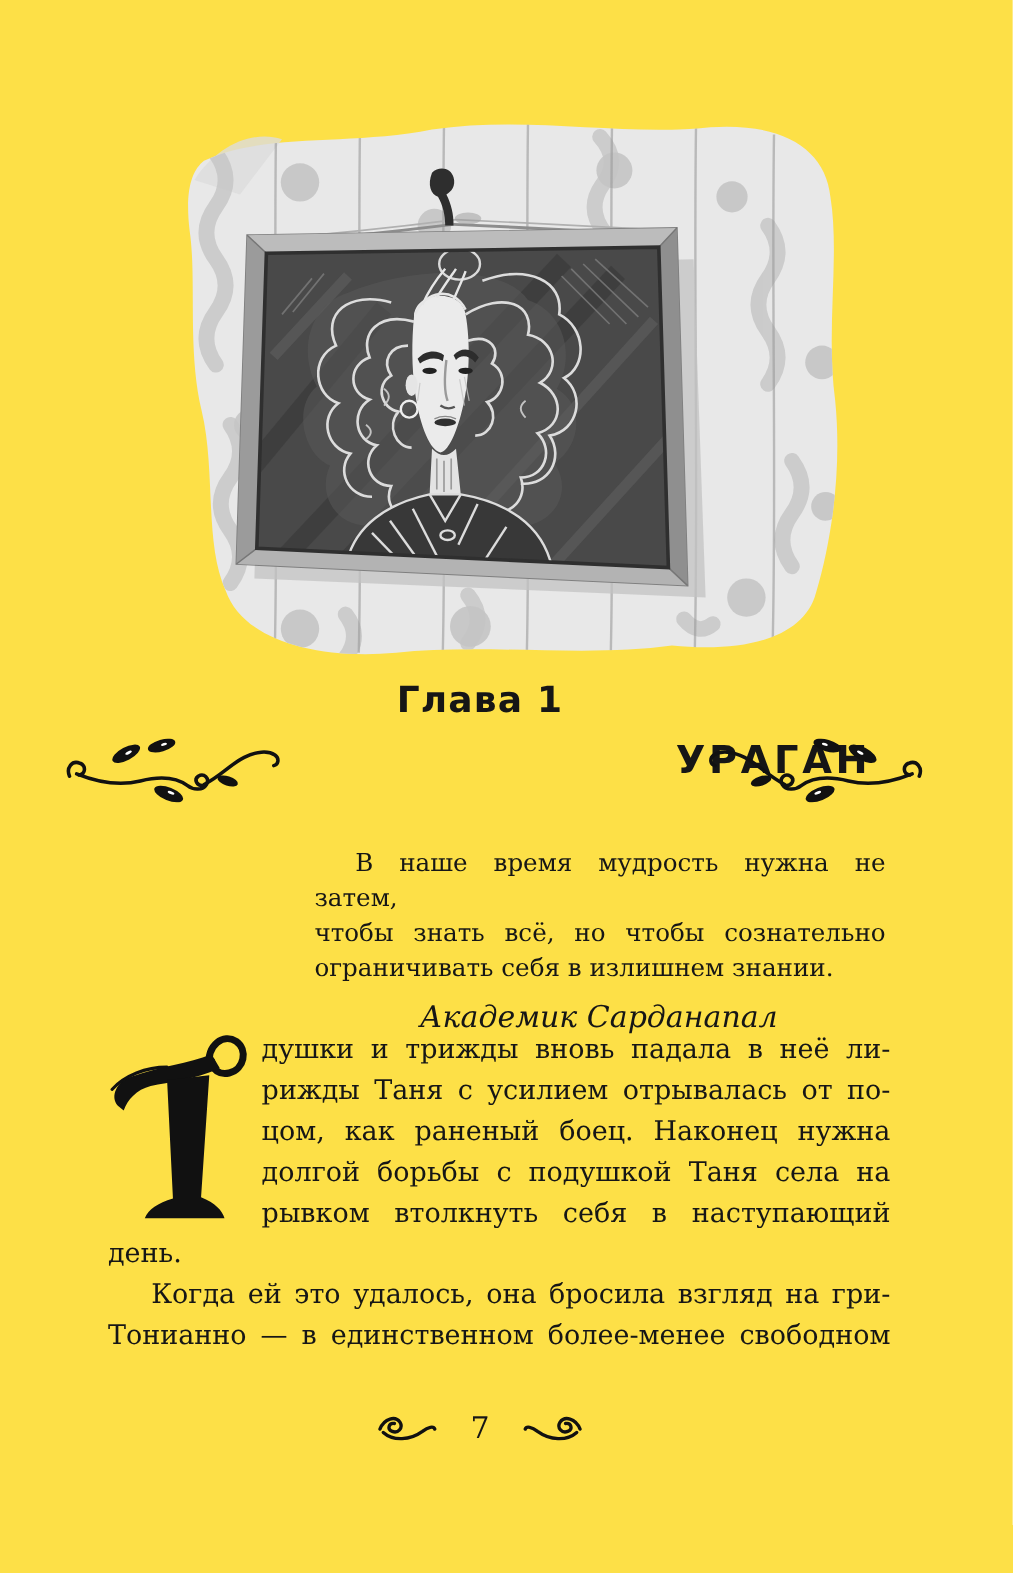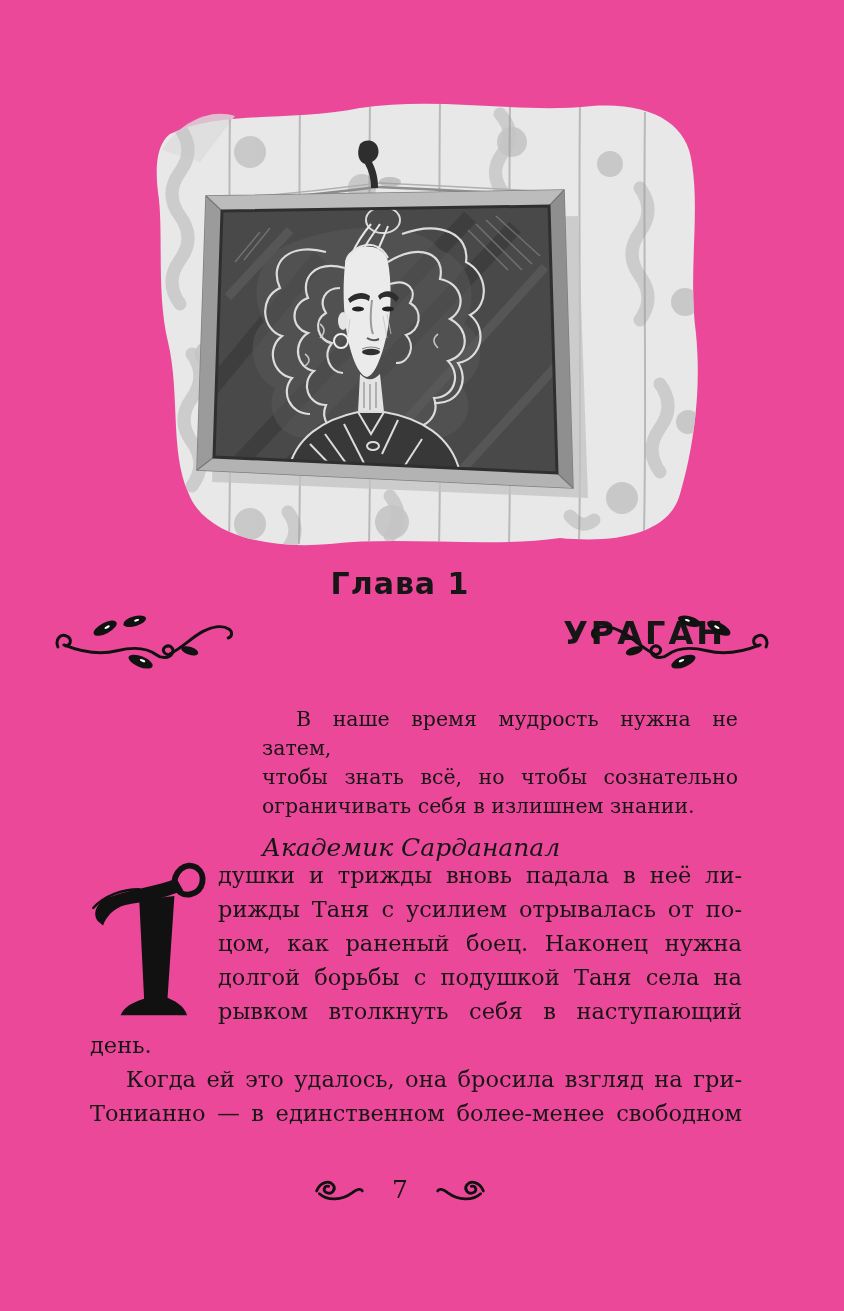--- a/index.html
+++ b/index.html
@@ -1,17 +1,17 @@
 <!DOCTYPE html>
 <html><head>
 <meta charset="utf-8">
 <style>
   html,body { margin:0; padding:0; background:#ffffff; }
   .page {
-    position:relative; width:844px; height:1311px; background:#ec4899;
+    position:relative; width:844px; height:1311px; background:#fde047;
     font-family:"DejaVu Serif", serif; color:#161616; overflow:hidden;
   }
   
   .illustration { position:absolute; left:140px; top:92px; }
   
   .chapter-label {
     position:absolute; left:74px; top:566px; width:652px; text-align:center;
     font-family:"DejaVu Sans", sans-serif; font-weight:bold; font-size:30px; letter-spacing:1px;
   }
   .chapter-title {
@@ -19,21 +19,21 @@
     font-family:"DejaVu Sans", sans-serif; font-weight:bold; font-size:32px; letter-spacing:3px;
   }
   .vine { position:absolute; top:609px; }
   .vine-left  { left:54px; }
   .vine-right { left:588px; transform:scaleX(-1); transform-origin:center; }
   
   .epigraph { position:absolute; left:262px; top:705px; width:476px; font-size:20.5px; line-height:29px; }
   .ep-line { text-align:justify; text-align-last:justify; }
   .ep-l1 { text-indent:34px; }
   .ep-last { text-align:right; text-align-last:left; }
-  .attribution { margin-top:12px; text-align:left; font-style:italic; font-size:25px; padding-right:2px; }
+  .attribution { margin-top:12px; text-align:center; font-style:italic; font-size:25px; padding-right:2px; }
   
   .body-text { position:absolute; left:90px; top:858px; width:652px; font-size:22.5px; line-height:34px; }
   .bline { text-align:justify; text-align-last:justify; }
   .bline.last { text-align-last:left; }
   .p2-l1 { text-indent:36px; }
   .dropcap-float { float:left; width:128px; height:170px; position:relative; }
   .dropcap-float svg { position:absolute; left:0; top:1px; }
   .visually-hidden { position:absolute; width:1px; height:1px; overflow:hidden; clip:rect(0 0 0 0); white-space:nowrap; }
   
   .footer {

